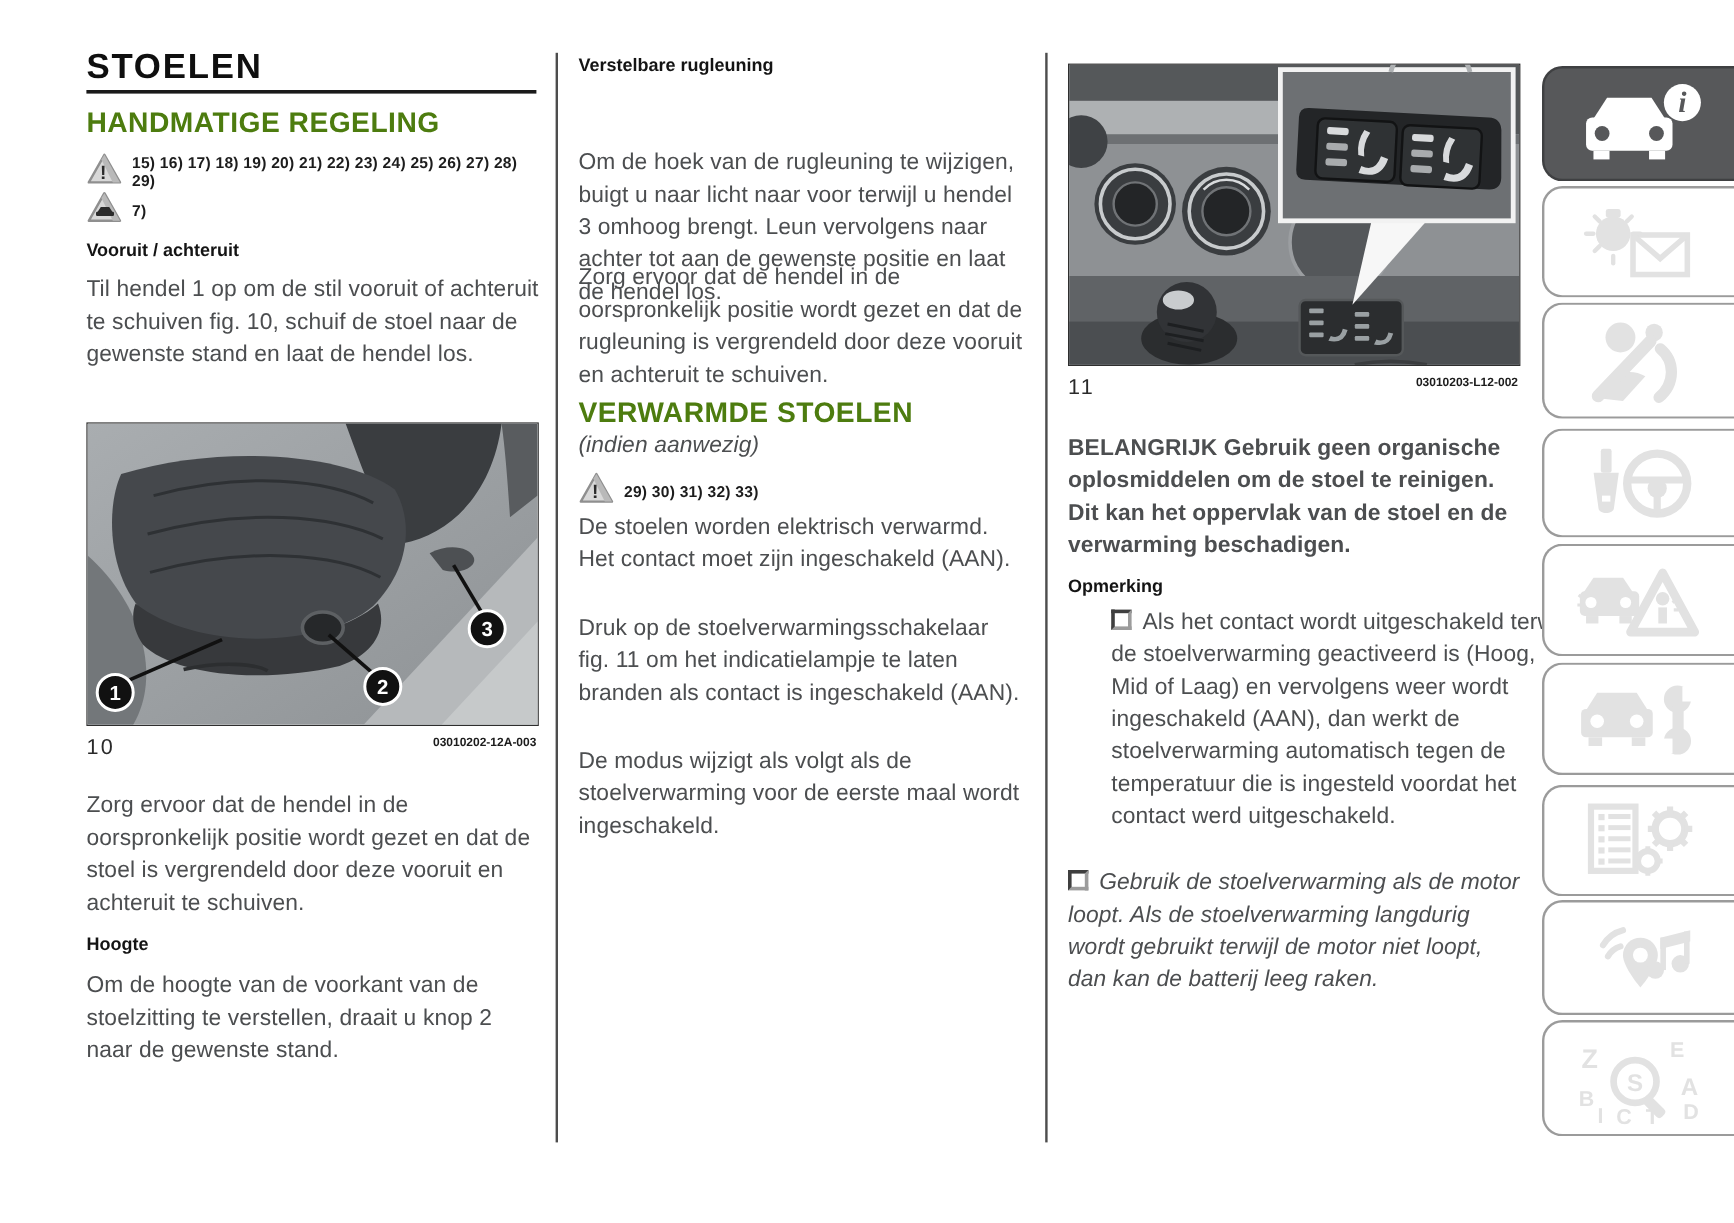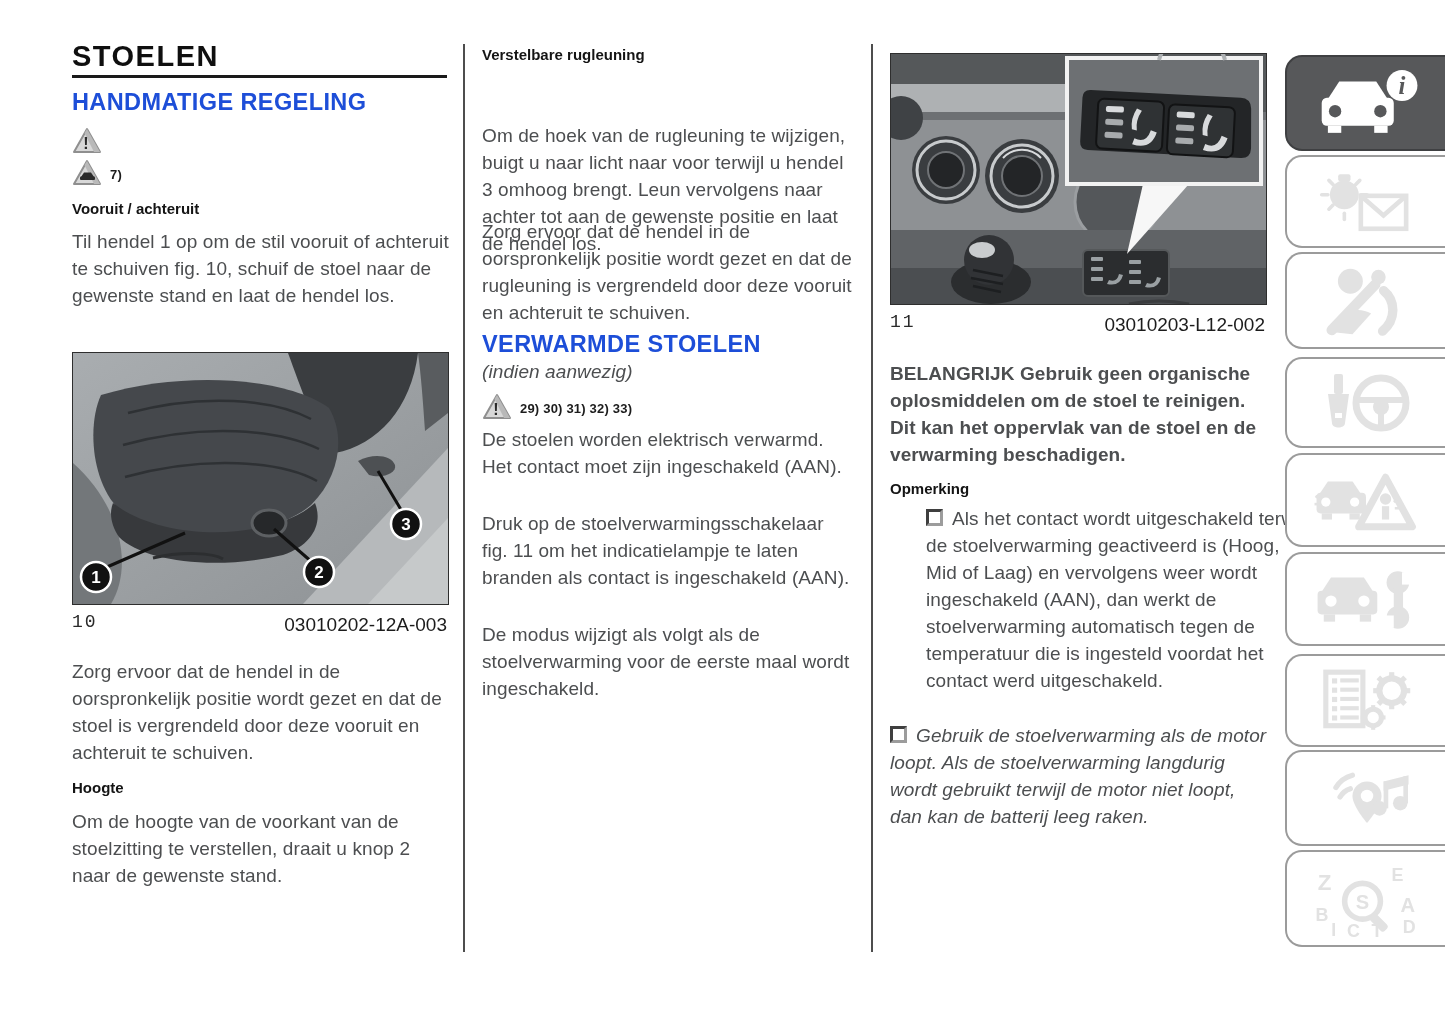--- a/index.html
+++ b/index.html
@@ -3,28 +3,28 @@
 <meta charset="utf-8">
 <style>
   html,body{margin:0;padding:0;}
   body{
     width:1445px;height:1019px;position:relative;background:#ffffff;
     font-family:"Liberation Sans", sans-serif;color:#4c4e50;overflow:hidden;
   }
   .abs{position:absolute;}
   .para{font-size:19px;line-height:27px;color:#4c4e50;letter-spacing:.1px;}
   .h-small{font-size:15px;font-weight:bold;color:#141414;}
-  .h-big{font-size:23.5px;font-weight:800;color:#1d4ed8;letter-spacing:.4px;}
+  .h-big{font-size:23.5px;font-weight:800;color:#4d7c0f;letter-spacing:.4px;}
   .title{font-size:29px;font-weight:800;color:#0f0f0f;letter-spacing:1.5px;}
   .rule-h{background:#1a1a1a;height:3px;}
   .rule-v{background:#4d4d4d;width:2px;}
   .warn-row{display:flex;align-items:center;gap:8px;}
   .warn-nums{font-size:13px;font-weight:bold;color:#1c1c1c;letter-spacing:.2px;}
-  .fignum{font-size:18px;color:#2a2a2a;letter-spacing:2px;font-family:Liberation Mono, monospace;}
-  .figcode{font-size:19px;font-weight:normal;color:#1c1c1c;}
+  .fignum{font-size:18px;color:#2a2a2a;letter-spacing:2px;}
+  .figcode{font-size:10px;font-weight:bold;color:#1c1c1c;}
   .figure{border:1.5px solid #2e2e2e;}
   .sq-bullet{
     display:inline-block;width:11px;height:11px;background:#fff;
     border:3px solid #3f3f3f;border-right-color:#9c9c9c;border-bottom-color:#9c9c9c;
     margin-right:9px;vertical-align:-1px;
   }
   .tab{
     position:absolute;left:1285px;width:160px;background:#ffffff;
     border:2px solid #9b9b9b;border-right:none;border-radius:17px 0 0 17px;
     color:#e2e2e2;--bg:#ffffff;display:flex;align-items:center;justify-content:center;
@@ -41,20 +41,21 @@
 <div class="abs h-big" style="left:72px;top:89px;width:380px;">HANDMATIGE REGELING</div>
 
 <div class="abs warn-row" style="left:72px;top:127px;width:380px;">
   <span>
     <svg width="30" height="27" viewBox="0 0 30 27">
       <path d="M15 2 L28 25 H2 Z" fill="#d8d8d8" stroke="#8f8f8f" stroke-width="2" stroke-linejoin="round"></path>
       <path d="M15 2 L28 25 H22 L12.5 6 Z" fill="#b9b9b9"></path>
       <text x="14" y="22" font-size="16" font-weight="bold" fill="#2b2b2b" text-anchor="middle" font-family="Liberation Sans, sans-serif">!</text>
     </svg>
   </span>
+  <span class="warn-nums">15) 16) 17) 18) 19) 20) 21) 22) 23) 24) 25) 26) 27) 28) 29)</span>
 </div>
 
 <div class="abs warn-row" style="left:72px;top:159px;width:380px;">
   <span>
     <svg width="30" height="27" viewBox="0 0 30 27">
       <path d="M15 2 L28 25 H2 Z" fill="#d8d8d8" stroke="#8f8f8f" stroke-width="2" stroke-linejoin="round"></path>
       <path d="M15 2 L28 25 H22 L12.5 6 Z" fill="#b9b9b9"></path>
       <path d="M9 18 l3 -4.5 h7 l3 4.5 z" fill="#2b2b2b"></path>
       <rect x="8" y="17.5" width="15" height="3.5" rx="1" fill="#2b2b2b"></rect>
     </svg>

